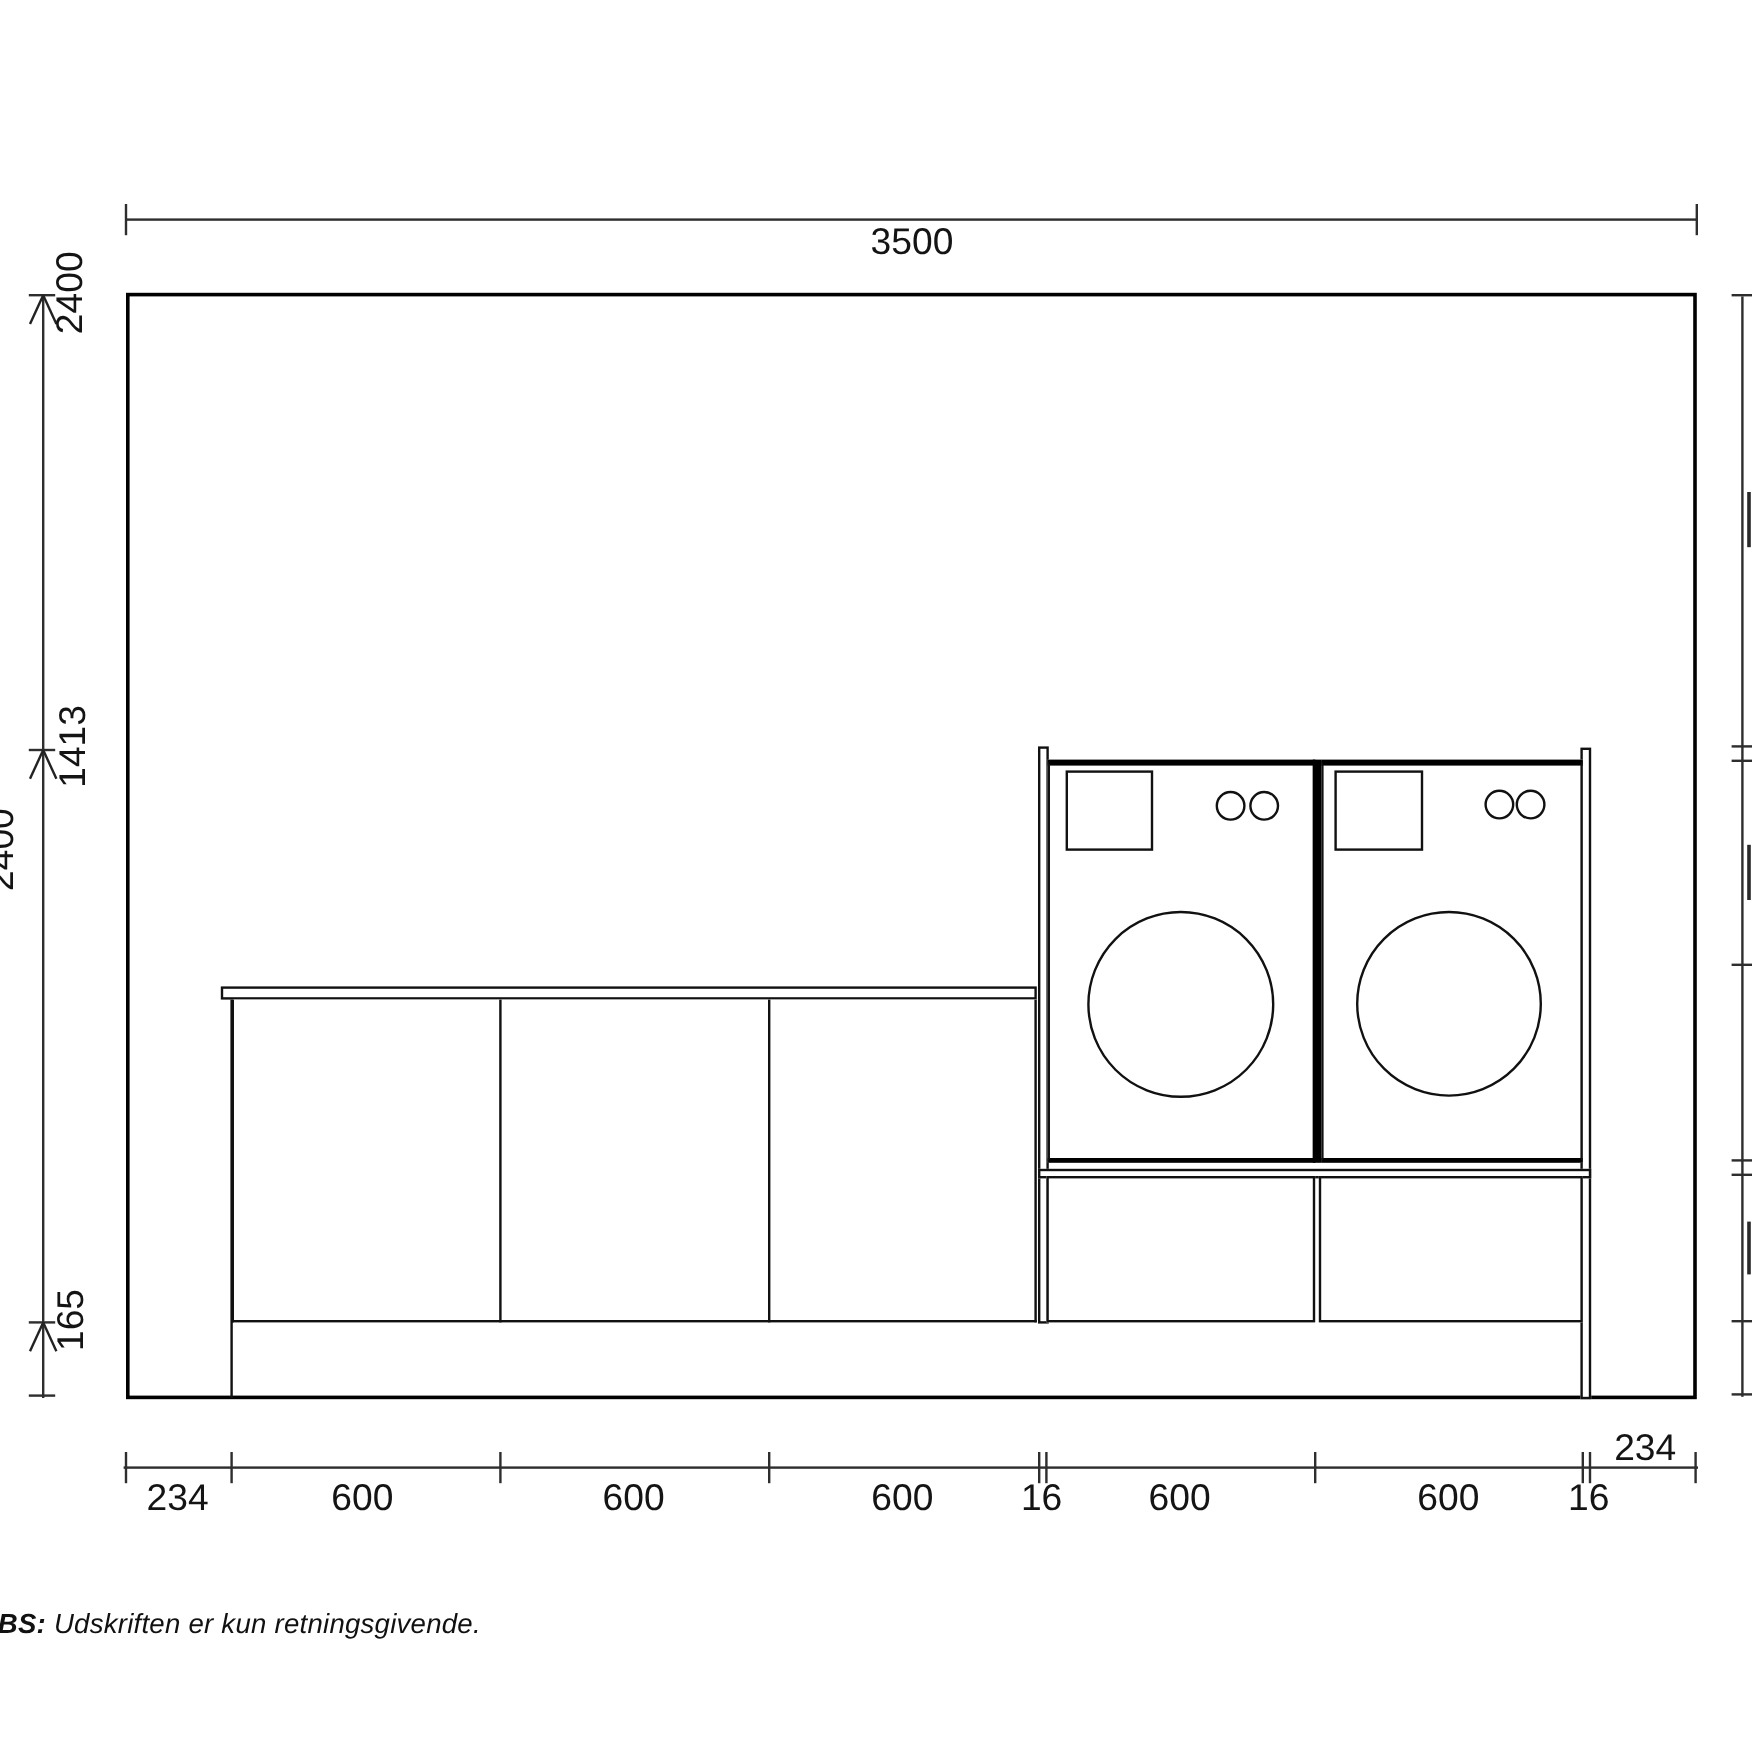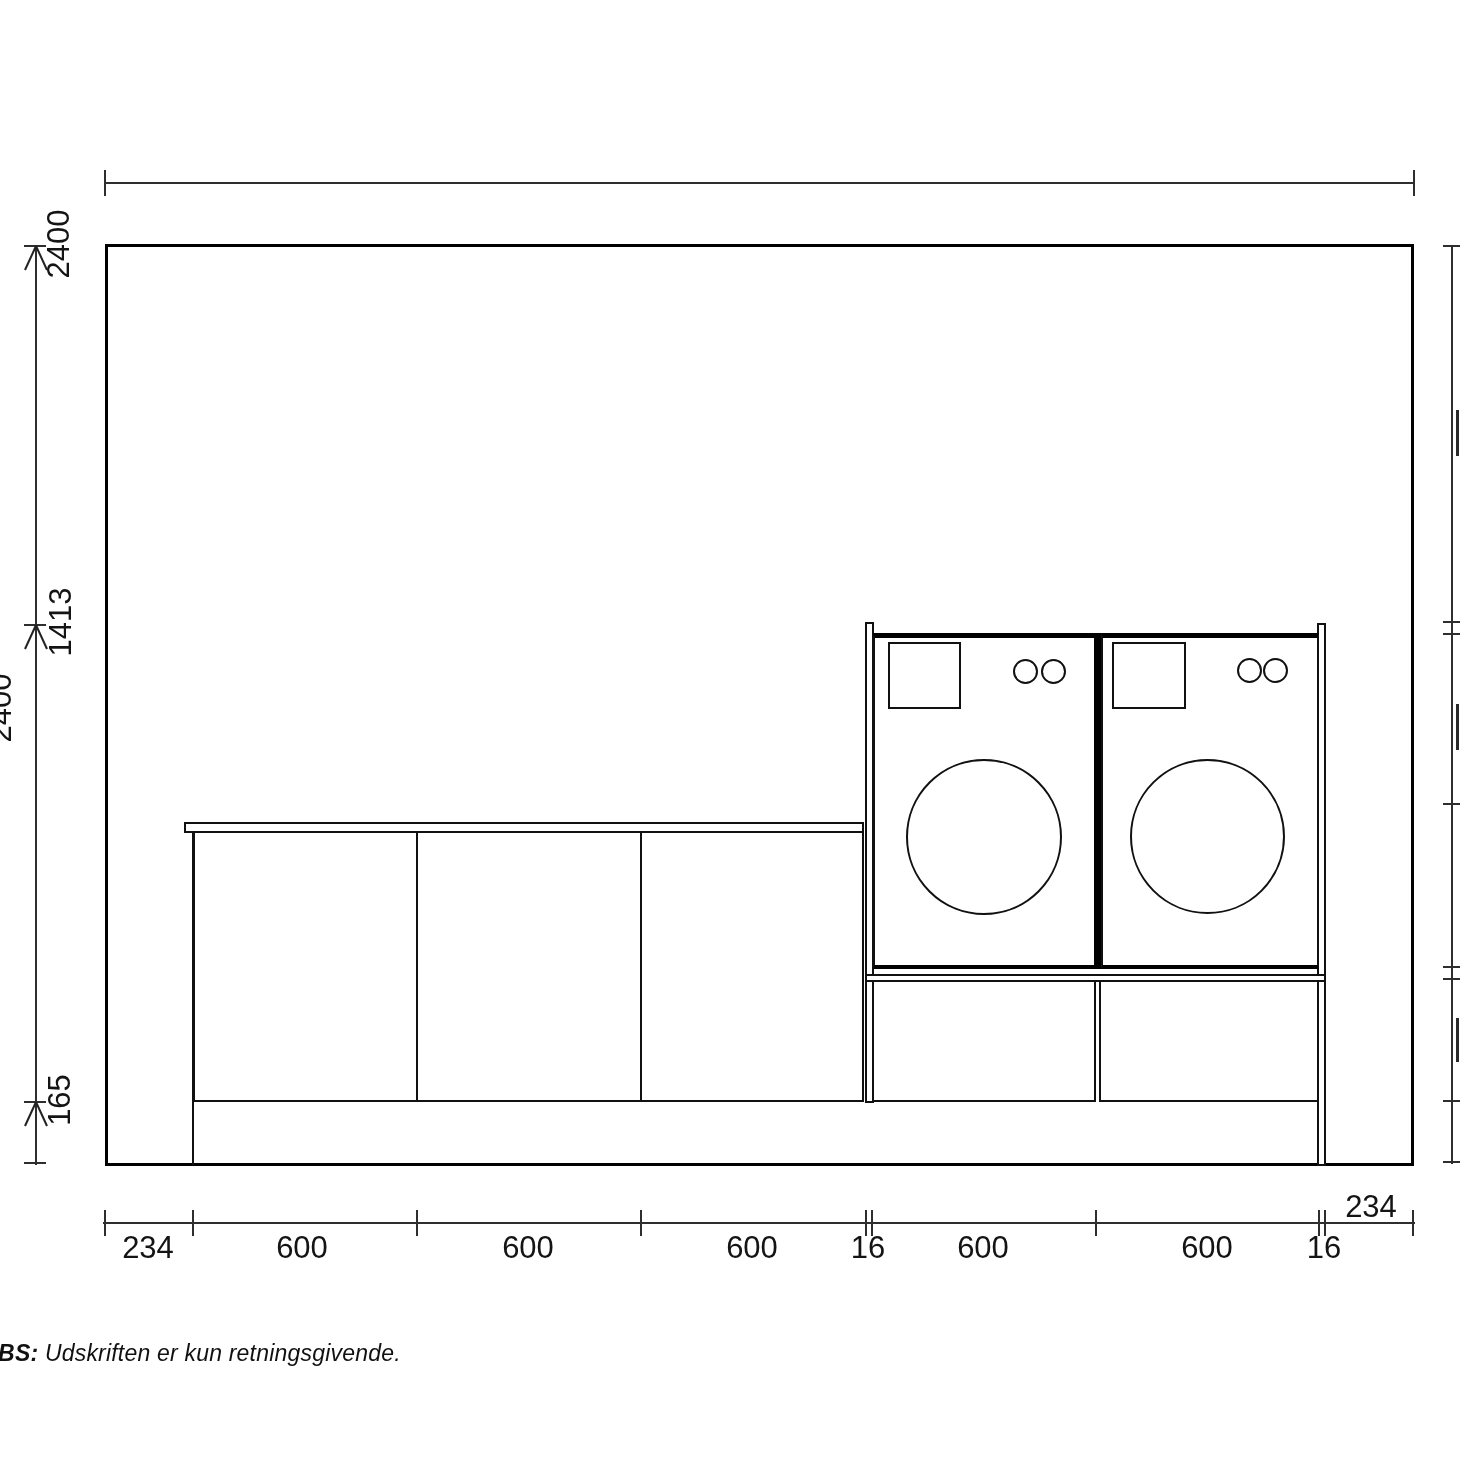--- a/index.html
+++ b/index.html
@@ -28,20 +28,21 @@
   svg.arrow{display:block;}
 </style>
 </head>
 <body>
 
 <div id="canvas">
 
   <div class="abs hline" style="left:105px;top:182px;width:1310px;"></div>
   <div class="abs vline" style="left:104px;top:170px;height:26px;"></div>
   <div class="abs vline" style="left:1413px;top:170px;height:26px;"></div>
+  <div class="abs dimlabel centered" style="left:105px;top:186px;width:1310px;">3500</div>
 
   <div class="abs" style="left:105px;top:244px;width:1309px;height:922px;border:3px solid #000;background:#fff;"></div>
 
   <div class="abs vline" style="left:35px;top:246px;height:919px;"></div>
   <div class="abs hline" style="left:24px;top:245px;width:22px;"></div>
   <div class="abs hline" style="left:24px;top:624px;width:22px;"></div>
   <div class="abs hline" style="left:24px;top:1101px;width:22px;"></div>
   <div class="abs hline" style="left:24px;top:1162px;width:22px;"></div>
 
   <div class="abs" style="left:23px;top:245px;">

